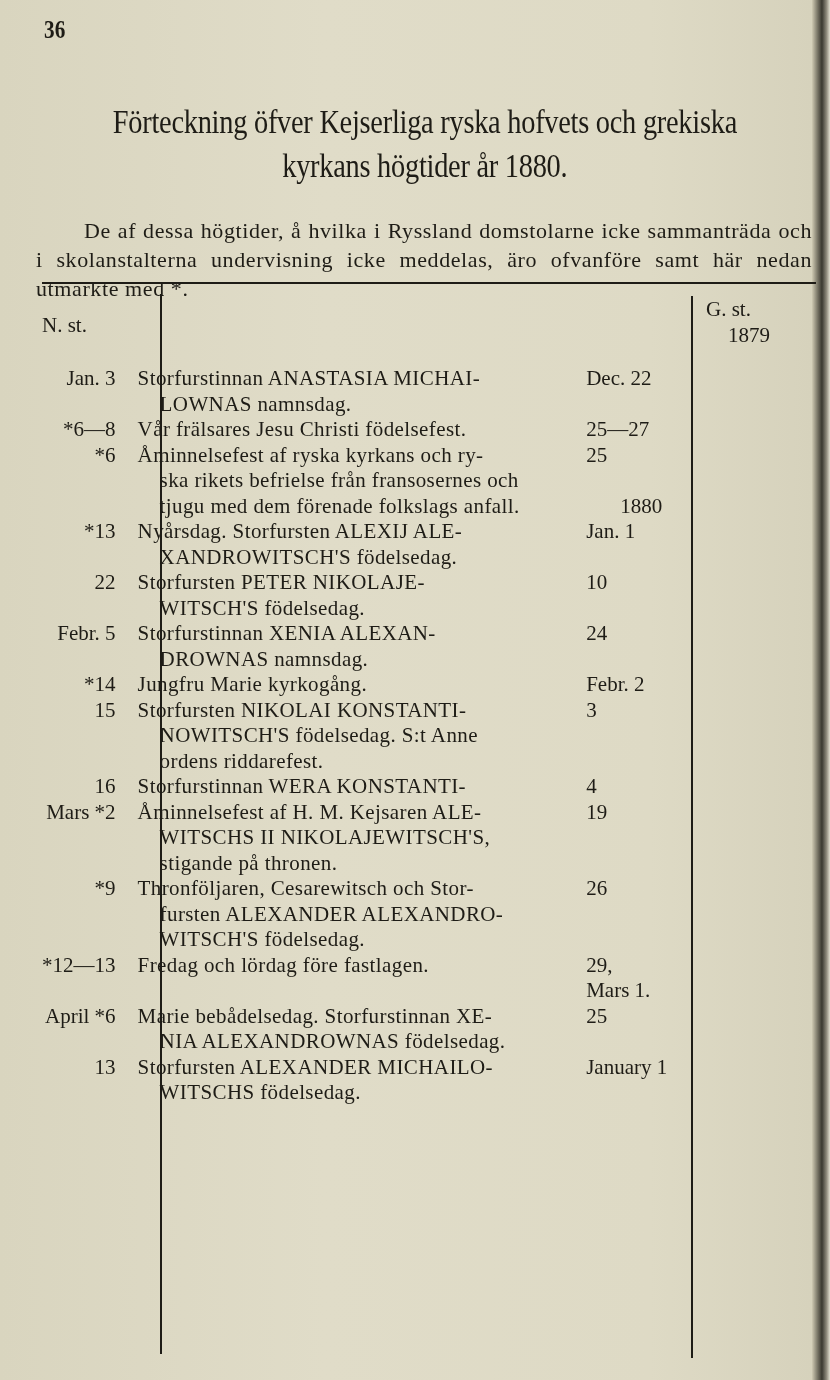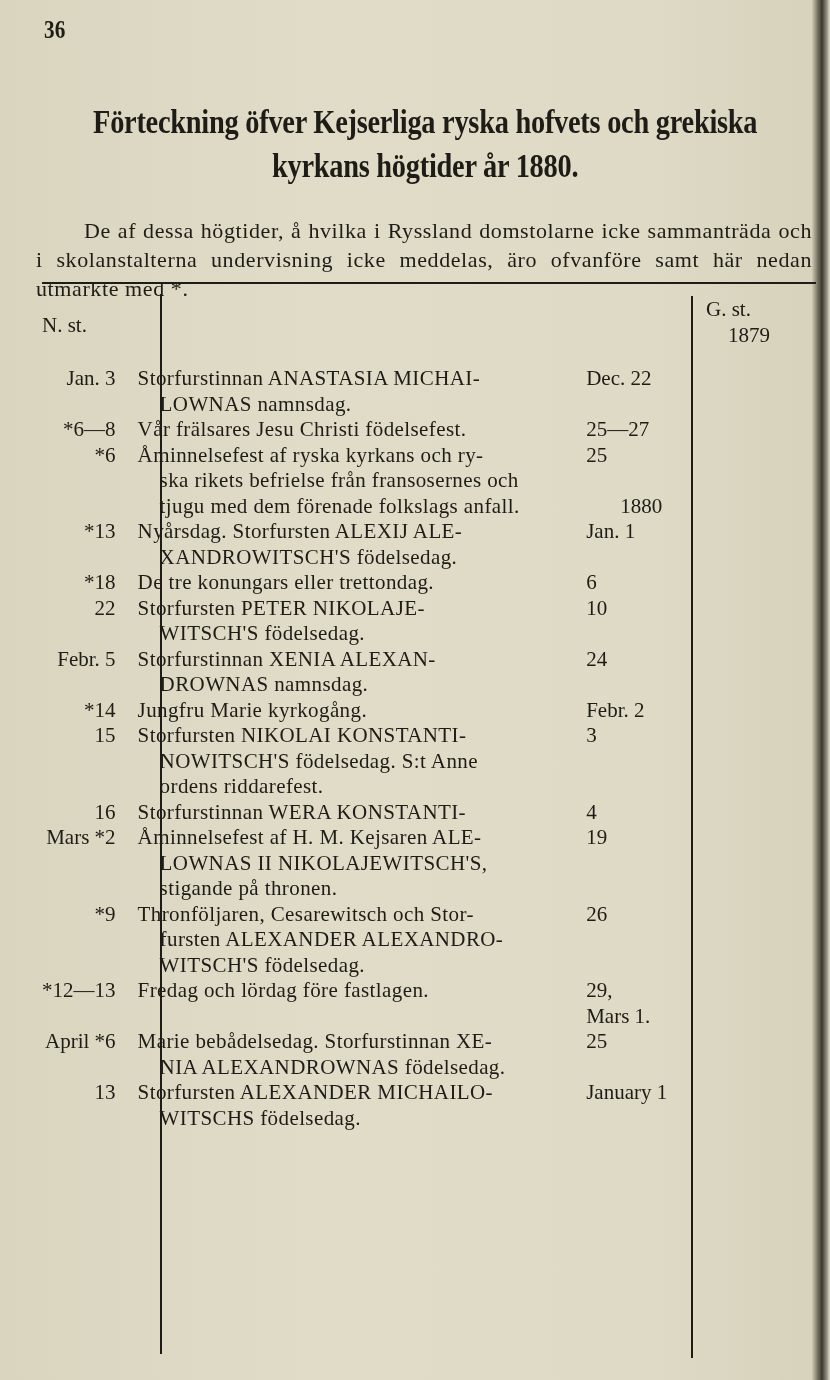--- a/index.html
+++ b/index.html
@@ -19,21 +19,21 @@
     background: linear-gradient(90deg, #cfcab3 0%, #6e6b5d 35%, #3a3830 55%, #8c887a 80%, #e2dfd0 100%);
   }
   .page-number {
     position: absolute; left: 44px; top: 16px;
     font-family: "Liberation Serif", serif; font-weight: bold; font-size: 25px;
     transform: scaleX(0.85); transform-origin: left;
   }
   .title {
     position: absolute; left: 30px; top: 100px; width: 790px;
     text-align: center;
-    font-family: "Liberation Serif", serif; font-weight: bold;
+    font-family: "Liberation Serif", serif; font-weight: normal;
     font-size: 33px; line-height: 44px; letter-spacing: -0.3px;
   }
   .title span { display: inline-block; transform: scaleX(0.86); transform-origin: center; white-space: nowrap; }
   .intro {
     position: absolute; left: 36px; top: 180px; width: 776px;
     font-family: "Liberation Serif", serif; font-size: 22px; line-height: 29px;
     text-align: justify; text-indent: 48px;
     letter-spacing: 0.6px;
     margin-top: 36px;
   }
@@ -122,29 +122,20 @@
       <div class="c-new">*13</div>
       <div class="c-desc">
         <span class="ln">Nyårsdag. Storfursten ALEXIJ ALE-</span>
         <span class="ln cont">XANDROWITSCH'S födelsedag.</span>
       </div>
       <div class="c-old">
         <span class="ln">Jan. 1</span>
       </div>
     </div>
     <div class="row">
-      <div class="c-new">*18</div>
-      <div class="c-desc">
-        <span class="ln">De tre konungars eller trettondag.</span>
-      </div>
-      <div class="c-old">
-        <span class="ln">6</span>
-      </div>
-    </div>
-    <div class="row">
       <div class="c-new">22</div>
       <div class="c-desc">
         <span class="ln">Storfursten PETER NIKOLAJE-</span>
         <span class="ln cont">WITSCH'S födelsedag.</span>
       </div>
       <div class="c-old">
         <span class="ln">10</span>
       </div>
     </div>
     <div class="row">
@@ -183,21 +174,21 @@
         <span class="ln">Storfurstinnan WERA KONSTANTI-</span>
       </div>
       <div class="c-old">
         <span class="ln">4</span>
       </div>
     </div>
     <div class="row">
       <div class="c-new">Mars *2</div>
       <div class="c-desc">
         <span class="ln">Åminnelsefest af H. M. Kejsaren ALE-</span>
-        <span class="ln cont">LOWNAS II NIKOLAJEWITSCH'S,</span>
+        <span class="ln cont">WITSCHS II NIKOLAJEWITSCH'S,</span>
         <span class="ln cont">stigande på thronen.</span>
       </div>
       <div class="c-old">
         <span class="ln">19</span>
       </div>
     </div>
     <div class="row">
       <div class="c-new">*9</div>
       <div class="c-desc">
         <span class="ln">Thronföljaren, Cesarewitsch och Stor-</span>

